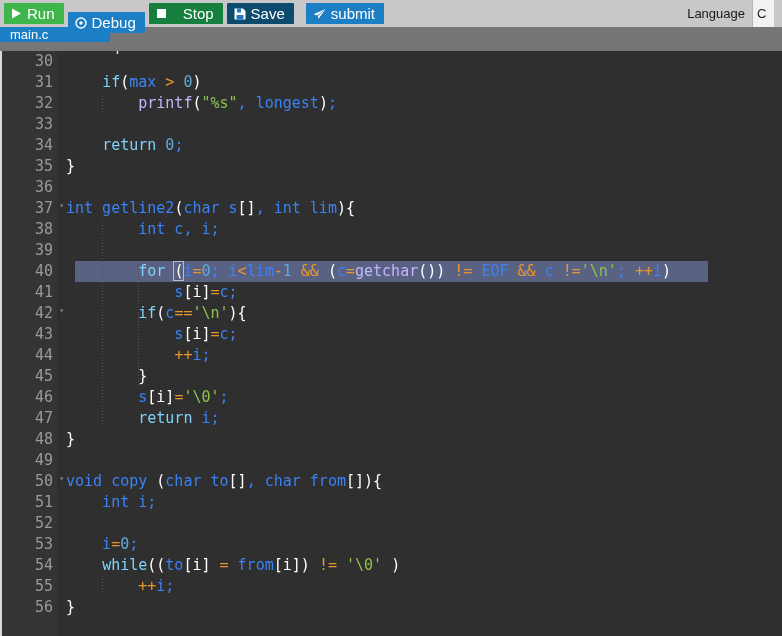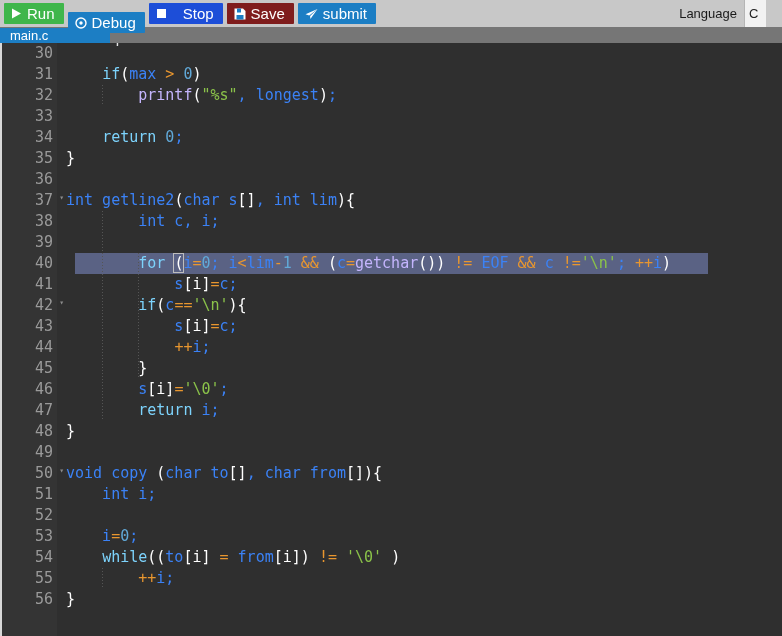--- a/index.html
+++ b/index.html
@@ -35,30 +35,30 @@
     border-radius: 1px;
     color: #ffffff;
     font-family: "Liberation Sans", sans-serif;
     font-size: 15px;
     line-height: 1;
     cursor: pointer;
     white-space: nowrap;
   }
   .btn-run   { background: #3fb64b; }
   .btn-debug { background: #1c7ec4; margin-top: 18px; }
-  .btn-stop  { background: #1d4ed8; gap: 16px; }
-  .btn-save  { background: #7f1d1d; }
-  .btn-submit{ background: #1c7ec4; }
+  .btn-stop  { background: #15803d; gap: 16px; }
+  .btn-save  { background: #0c4a6e; }
+  .btn-submit{ background: #1c7ec4; margin-left: 8px; }
 
   .ico { display: inline-block; flex: none; line-height: 0; }
   .ico svg { display: block; }
 
   .lang-wrap {
     position: absolute;
-    right: 16px;
+    right: 8px;
     top: 0;
     height: 27px;
     display: flex;
     align-items: center;
   }
   .lang-label {
     font-size: 13px;
     color: #1a1a1a;
     padding-right: 7px;
   }
@@ -75,24 +75,24 @@
     align-items: center;
     justify-content: flex-start;
     padding-left: 4px;
     box-sizing: border-box;
     cursor: pointer;
     overflow: hidden;
   }
 
   
   .tabbar {
-    height: 16px;
+    height: 24px;
     background: #767676;
     display: flex;
-    align-items: center;
+    align-items: flex-start;
   }
   .tab {
     background: #1c7ec4;
     color: #ffffff;
     font-size: 13px;
     display: flex;
     align-items: center;
     padding: 0 12px 0 10px;
     min-width: 88px;
     cursor: pointer;

